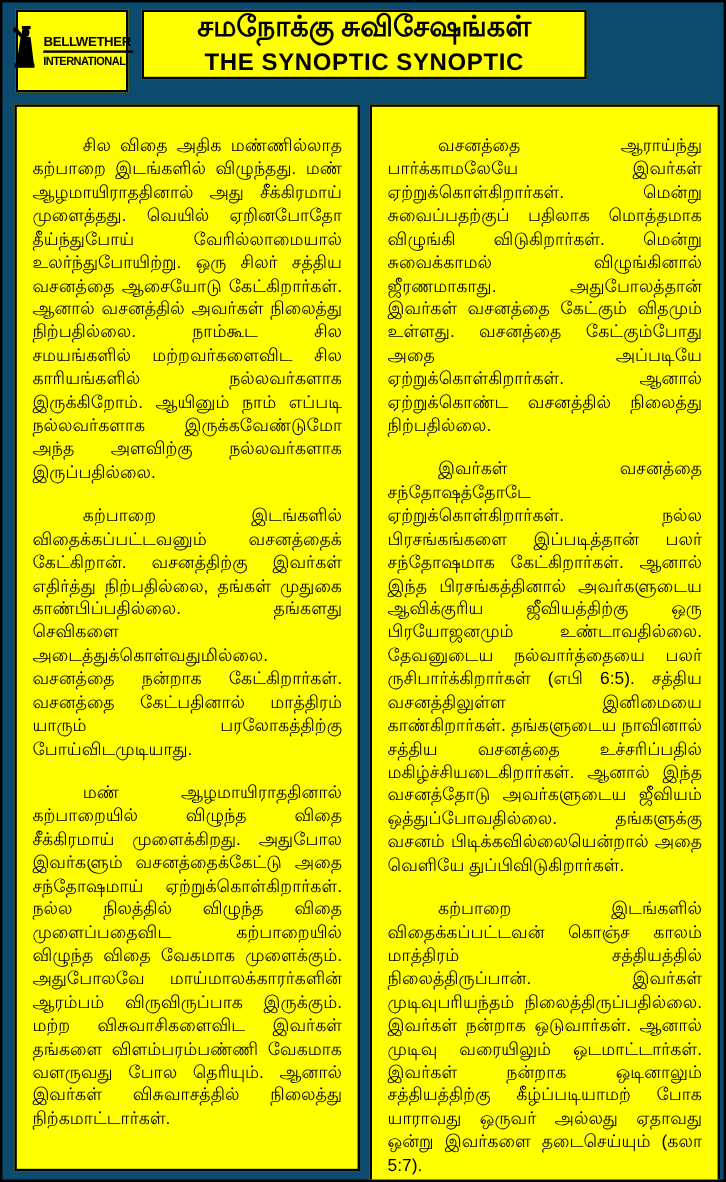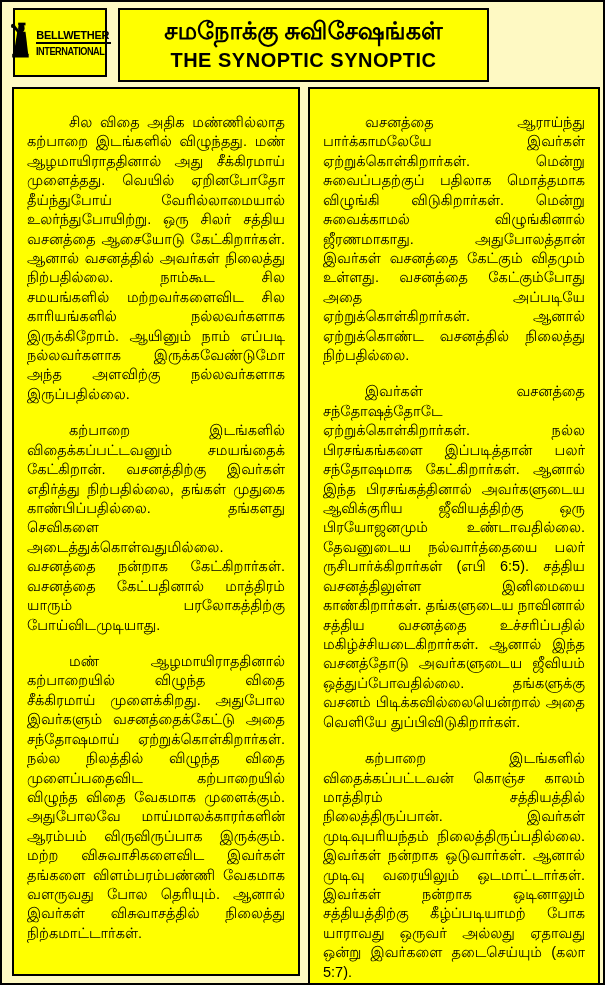--- a/index.html
+++ b/index.html
@@ -4,21 +4,21 @@
 <style>
   html, body { margin: 0; padding: 0; }
   body {
     width: 605px; height: 985px;
     font-family: "Liberation Sans", sans-serif;
     background: #0000CC;
   }
   #page {
     position: relative;
     width: 605px; height: 985px;
-    background: #fef9c3;
+    background: #0c4a6e;
     border: 2px solid #000000;
     box-sizing: border-box;
     overflow: hidden;
   }
   .panel {
     position: absolute;
     background: #FFFF00;
     border: 2px solid #000000;
     box-sizing: border-box;
   }
@@ -29,21 +29,21 @@
   .logo-line1 {
     font-weight: 800; font-size: 11px; letter-spacing: -0.3px;
     border-bottom: 2px solid #000; padding-bottom: 1px; white-space: nowrap;
   }
   .logo-line2 {
     font-weight: 800; font-size: 10px; letter-spacing: -0.5px;
     padding-top: 2px; white-space: nowrap;
     transform: scaleX(0.92); transform-origin: left center;
   }
   .header-left  { left: 11px;  top: 6px; width: 94px;  height: 69px; }
-  .header-title { left: 116px; top: 6px; width: 371px; height: 74px;
+  .header-title { left: 116px; top: 6px; width: 371px; height: 58px;
                   display: flex; flex-direction: column; align-items: center; justify-content: center; }
   .header-right { left: 497px; top: 6px; width: 101px; height: 69px; }
   .title-tamil {
     font-family: "Liberation Serif", serif;
     font-weight: 700; font-size: 24px; color: #000; line-height: 1.1;
     white-space: nowrap;
   }
   .title-english {
     font-weight: 700; font-size: 20px; color: #000; letter-spacing: 0.5px;
     margin-top: 4px; white-space: nowrap;
@@ -86,21 +86,21 @@
   </div>
 
   <div class="panel header-title">
     <div class="title-tamil">சமநோக்கு சுவிசேஷங்கள்</div>
     <div class="title-english">THE SYNOPTIC SYNOPTIC</div>
   </div>
 
 
   <div class="panel col col-left">
     <p>சில விதை அதிக மண்ணில்லாத கற்பாறை இடங்களில் விழுந்தது. மண் ஆழமாயிராததினால் அது சீக்கிரமாய் முளைத்தது. வெயில் ஏறினபோதோ தீய்ந்துபோய் வேரில்லாமையால் உலர்ந்துபோயிற்று. ஒரு சிலர் சத்திய வசனத்தை ஆசையோடு கேட்கிறார்கள். ஆனால் வசனத்தில் அவர்கள் நிலைத்து நிற்பதில்லை. நாம்கூட சில சமயங்களில் மற்றவர்களைவிட சில காரியங்களில் நல்லவர்களாக இருக்கிறோம். ஆயினும் நாம் எப்படி நல்லவர்களாக இருக்கவேண்டுமோ அந்த அளவிற்கு நல்லவர்களாக இருப்பதில்லை.</p>
-    <p>கற்பாறை இடங்களில் விதைக்கப்பட்டவனும் சமயங்தைக் கேட்கிறான். வசனத்திற்கு இவர்கள் எதிர்த்து நிற்பதில்லை, தங்கள் முதுகை காண்பிப்பதில்லை. தங்களது செவிகளை அடைத்துக்கொள்வதுமில்லை. வசனத்தை நன்றாக கேட்கிறார்கள். வசனத்தை கேட்பதினால் மாத்திரம் யாரும் பரலோகத்திற்கு போய்விடமுடியாது.</p>
+    <p>கற்பாறை இடங்களில் விதைக்கப்பட்டவனும் வசனத்தைக் கேட்கிறான். வசனத்திற்கு இவர்கள் எதிர்த்து நிற்பதில்லை, தங்கள் முதுகை காண்பிப்பதில்லை. தங்களது செவிகளை அடைத்துக்கொள்வதுமில்லை. வசனத்தை நன்றாக கேட்கிறார்கள். வசனத்தை கேட்பதினால் மாத்திரம் யாரும் பரலோகத்திற்கு போய்விடமுடியாது.</p>
     <p>மண் ஆழமாயிராததினால் கற்பாறையில் விழுந்த விதை சீக்கிரமாய் முளைக்கிறது. அதுபோல இவர்களும் வசனத்தைக்கேட்டு அதை சந்தோஷமாய் ஏற்றுக்கொள்கிறார்கள். நல்ல நிலத்தில் விழுந்த விதை முளைப்பதைவிட கற்பாறையில் விழுந்த விதை வேகமாக முளைக்கும். அதுபோலவே மாய்மாலக்காரர்களின் ஆரம்பம் விருவிருப்பாக இருக்கும். மற்ற விசுவாசிகளைவிட இவர்கள் தங்களை விளம்பரம்பண்ணி வேகமாக வளருவது போல தெரியும். ஆனால் இவர்கள் விசுவாசத்தில் நிலைத்து நிற்கமாட்டார்கள்.</p>
   </div>
 
   <div class="panel col col-right">
     <p>வசனத்தை ஆராய்ந்து பார்க்காமலேயே இவர்கள் ஏற்றுக்கொள்கிறார்கள். மென்று சுவைப்பதற்குப் பதிலாக மொத்தமாக விழுங்கி விடுகிறார்கள். மென்று சுவைக்காமல் விழுங்கினால் ஜீரணமாகாது. அதுபோலத்தான் இவர்கள் வசனத்தை கேட்கும் விதமும் உள்ளது. வசனத்தை கேட்கும்போது அதை அப்படியே ஏற்றுக்கொள்கிறார்கள். ஆனால் ஏற்றுக்கொண்ட வசனத்தில் நிலைத்து நிற்பதில்லை.</p>
     <p>இவர்கள் வசனத்தை சந்தோஷத்தோடே ஏற்றுக்கொள்கிறார்கள். நல்ல பிரசங்கங்களை இப்படித்தான் பலர் சந்தோஷமாக கேட்கிறார்கள். ஆனால் இந்த பிரசங்கத்தினால் அவர்களுடைய ஆவிக்குரிய ஜீவியத்திற்கு ஒரு பிரயோஜனமும் உண்டாவதில்லை. தேவனுடைய நல்வார்த்தையை பலர் ருசிபார்க்கிறார்கள் (எபி 6:5). சத்திய வசனத்திலுள்ள இனிமையை காண்கிறார்கள். தங்களுடைய நாவினால் சத்திய வசனத்தை உச்சரிப்பதில் மகிழ்ச்சியடைகிறார்கள். ஆனால் இந்த வசனத்தோடு அவர்களுடைய ஜீவியம் ஒத்துப்போவதில்லை. தங்களுக்கு வசனம் பிடிக்கவில்லையென்றால் அதை வெளியே துப்பிவிடுகிறார்கள்.</p>
     <p>கற்பாறை இடங்களில் விதைக்கப்பட்டவன் கொஞ்ச காலம் மாத்திரம் சத்தியத்தில் நிலைத்திருப்பான். இவர்கள் முடிவுபரியந்தம் நிலைத்திருப்பதில்லை. இவர்கள் நன்றாக ஒடுவார்கள். ஆனால் முடிவு வரையிலும் ஒடமாட்டார்கள். இவர்கள் நன்றாக ஒடினாலும் சத்தியத்திற்கு கீழ்ப்படியாமற் போக யாராவது ஒருவர் அல்லது ஏதாவது ஒன்று இவர்களை தடைசெய்யும் (கலா 5:7).</p>
   </div>
 
 </div>

